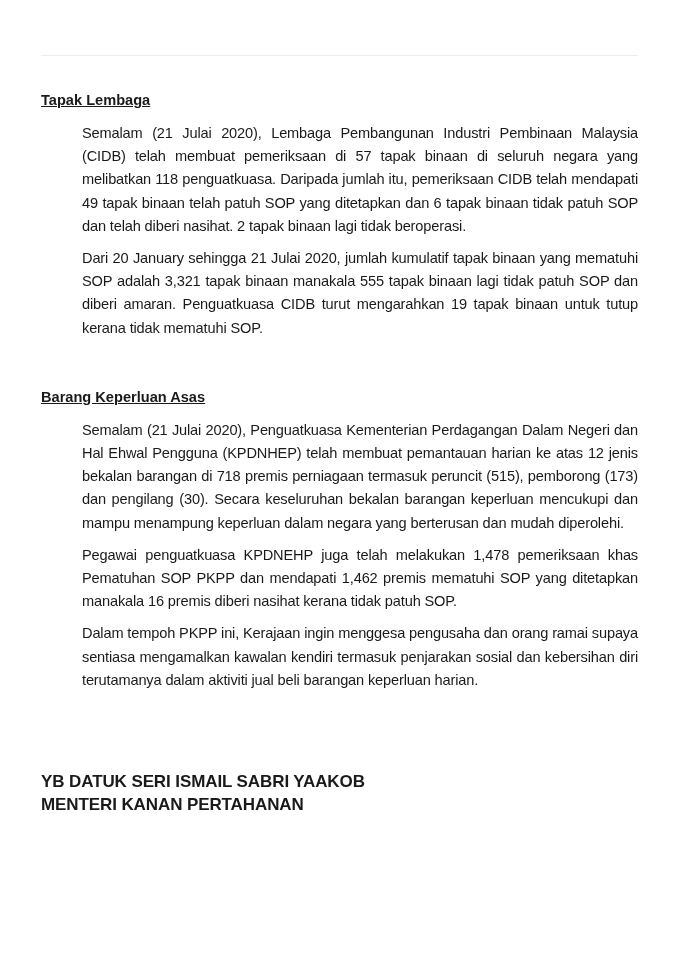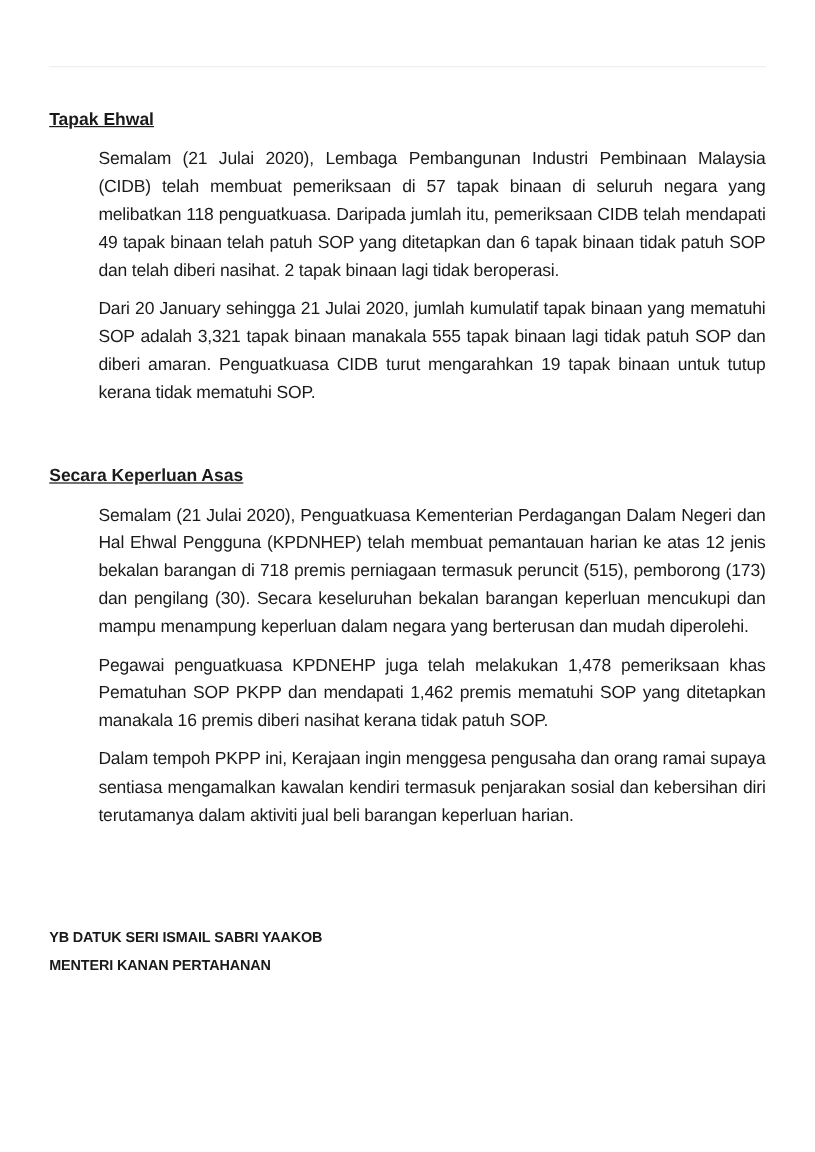--- a/index.html
+++ b/index.html
@@ -44,40 +44,40 @@
     }
     .sec1-heading { margin-top: 33px; }
     .sec2-heading { margin-top: 46px; }
     .para { margin-top: 9px; margin-left: 41px; }
     .first-after-heading { margin-top: 10px; }
     .signature {
       margin-top: 78px;
     }
     .signature div {
       font-weight: bold;
-      font-size: 12px;
+      font-size: 17px;
       line-height: 23px;
       letter-spacing: -0.1px;
     }
   </style>
 </head>
 <body>
 
 <div class="page">
   <div class="top-rule"></div>
 
 
   <section>
-    <h2 class="section-heading sec1-heading">Tapak Ehwal</h2>
+    <h2 class="section-heading sec1-heading">Tapak Lembaga</h2>
     <p class="para first-after-heading">Semalam (21 Julai 2020), Lembaga Pembangunan Industri Pembinaan Malaysia (CIDB) telah membuat pemeriksaan di 57 tapak binaan di seluruh negara yang melibatkan 118 penguatkuasa. Daripada jumlah itu, pemeriksaan CIDB telah mendapati 49 tapak binaan telah patuh SOP yang ditetapkan dan 6 tapak binaan tidak patuh SOP dan telah diberi nasihat. 2 tapak binaan lagi tidak beroperasi.</p>
     <p class="para">Dari 20 January sehingga 21 Julai 2020, jumlah kumulatif tapak binaan yang mematuhi SOP adalah 3,321 tapak binaan manakala 555 tapak binaan lagi tidak patuh SOP dan diberi amaran. Penguatkuasa CIDB turut mengarahkan 19 tapak binaan untuk tutup kerana tidak mematuhi SOP.</p>
   </section>
 
   <section>
-    <h2 class="section-heading sec2-heading">Secara Keperluan Asas</h2>
+    <h2 class="section-heading sec2-heading">Barang Keperluan Asas</h2>
     <p class="para first-after-heading">Semalam (21 Julai 2020), Penguatkuasa Kementerian Perdagangan Dalam Negeri dan Hal Ehwal Pengguna (KPDNHEP) telah membuat pemantauan harian ke atas 12 jenis bekalan barangan di 718 premis perniagaan termasuk peruncit (515), pemborong (173) dan pengilang (30). Secara keseluruhan bekalan barangan keperluan mencukupi dan mampu menampung keperluan dalam negara yang berterusan dan mudah diperolehi.</p>
     <p class="para">Pegawai penguatkuasa KPDNEHP juga telah melakukan 1,478 pemeriksaan khas Pematuhan SOP PKPP dan mendapati 1,462 premis mematuhi SOP yang ditetapkan manakala 16 premis diberi nasihat kerana tidak patuh SOP.</p>
     <p class="para">Dalam tempoh PKPP ini, Kerajaan ingin menggesa pengusaha dan orang ramai supaya sentiasa mengamalkan kawalan kendiri termasuk penjarakan sosial dan kebersihan diri terutamanya dalam aktiviti jual beli barangan keperluan harian.</p>
   </section>
 
   <div class="signature">
     <div>YB DATUK SERI ISMAIL SABRI YAAKOB</div>
     <div>MENTERI KANAN PERTAHANAN</div>
 
   </div>

